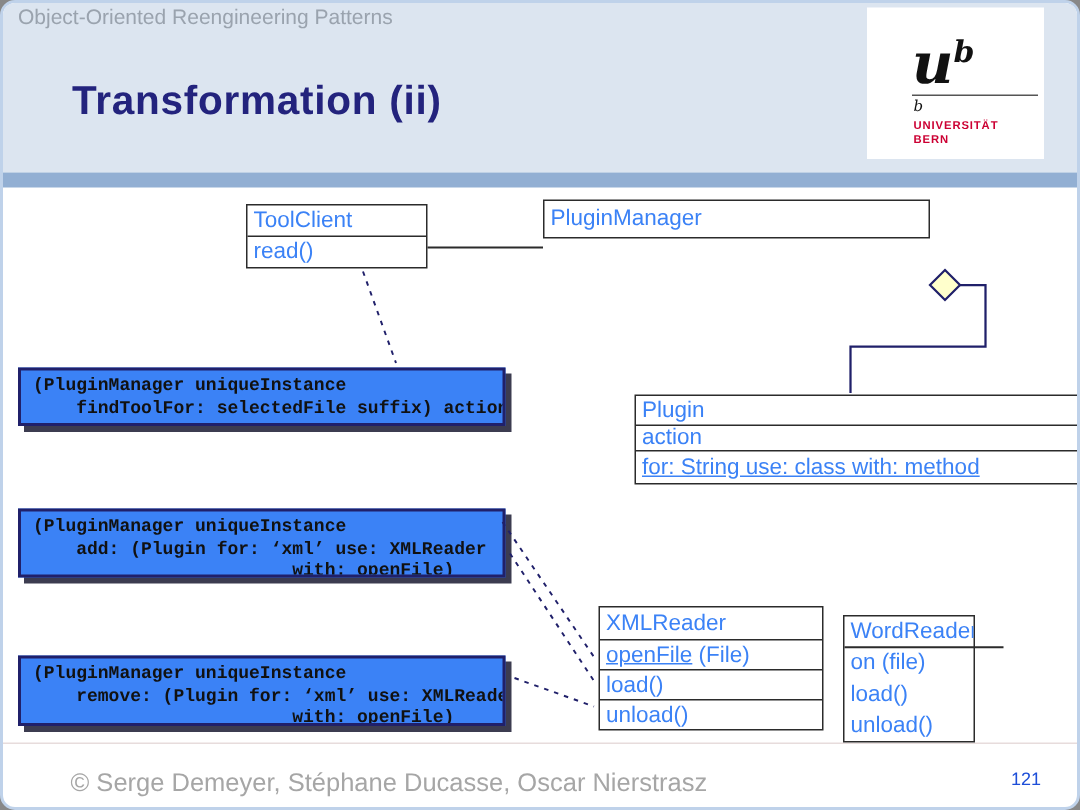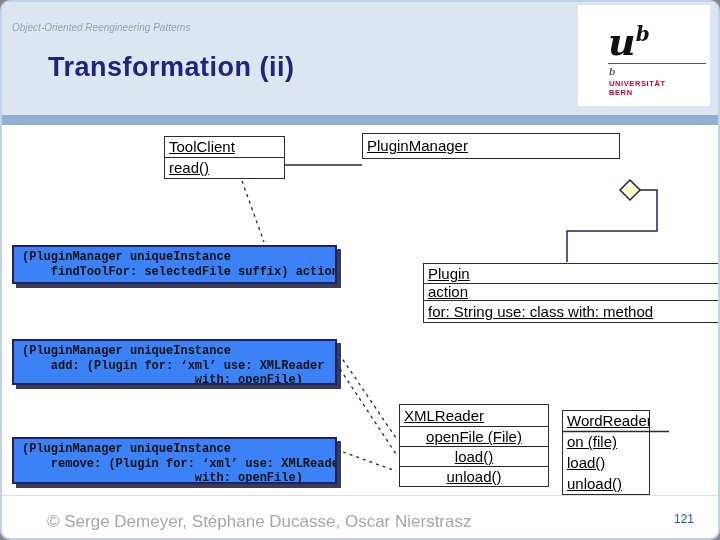--- a/index.html
+++ b/index.html
@@ -1,50 +1,50 @@
 <!DOCTYPE html>
 <html><head>
 <meta charset="utf-8">
 <style>
   html,body{margin:0;padding:0;background:#888;}
   .slide{position:relative;width:720px;height:540px;background:#ffffff;box-sizing:border-box;
          border:2px solid #bfd2ea;border-radius:10px;overflow:hidden;
          font-family:"Liberation Sans",sans-serif;}
   
   .header{position:absolute;top:0;left:0;right:0;height:113px;background:#dce5f0;}
-  .header-label{position:absolute;top:20px;left:10px;font-size:10px;color:#9aa3ae;font-style:italic;}
+  .header-label{position:absolute;top:1px;left:10px;font-size:14px;color:#9aa3ae;}
   .page-title{position:absolute;top:50px;left:46px;font-size:27px;font-weight:bold;color:#23237d;letter-spacing:0.5px;}
   .bar{position:absolute;top:113px;left:0;right:0;height:10px;background:#92afd3;}
   
-  .logo{position:absolute;top:3px;left:576px;width:132px;height:101px;background:#ffffff;}
+  .logo{position:absolute;top:3px;left:576px;width:118px;height:101px;background:#ffffff;}
   .logo-u{position:absolute;top:10px;left:30px;font-family:"DejaVu Serif",serif;font-style:italic;font-weight:bold;font-size:38px;color:#111;line-height:38px;}
   .logo-u sup{font-size:20px;vertical-align:14px;}
   .logo-line{position:absolute;top:58px;left:30px;right:4px;height:1px;background:#555;}
   .logo-seal{position:absolute;top:61px;left:31px;font-family:"DejaVu Serif",serif;font-style:italic;font-size:10px;color:#111;}
   .logo-uni{position:absolute;top:74px;left:31px;font-size:7.5px;font-weight:bold;letter-spacing:0.6px;color:#cc0033;}
   .logo-bern{position:absolute;top:83px;left:31px;font-size:7.5px;font-weight:bold;letter-spacing:0.6px;color:#cc0033;}
   
   .uml{position:absolute;background:#fff;border:1.5px solid #2b2b2b;box-sizing:border-box;
-       color:#000000;font-size:15px;z-index:2;text-decoration:underline;}
+       color:#3b82f6;font-size:15px;z-index:2;}
   .uml .cmp{padding:0 4px;white-space:nowrap;overflow:hidden;}
   .uml .cmp + .cmp{border-top:1.5px solid #2b2b2b;}
   .uml .cmp.no-top{border-top:none;}
   .u{text-decoration:underline;}
   #toolclient{left:162px;top:134px;width:121px;}
   #toolclient .cmp{line-height:20px;}
   #pluginmanager{left:360px;top:131px;width:258px;}
   #pluginmanager .cmp-title{line-height:24px;}
   #pluginmanager .cmp-body div{line-height:19px;}
   #plugin{left:421px;top:261px;width:297px;}
   #plugin .cmp-title{line-height:19px;}
   #plugin .cmp-attr{line-height:16px;}
   #plugin .cmp-meth{line-height:21px;}
   #xmlreader{left:397px;top:402px;width:150px;}
   #xmlreader .cmp-title{line-height:21px;}
-  #xmlreader .cmp-m{line-height:19px;text-align:center;}
+  #xmlreader .cmp-m{line-height:19px;}
   #wordreader{left:560px;top:408px;width:88px;}
   #wordreader .cmp-title{line-height:20px;}
   #wordreader .cmp-m{line-height:21px;}
   
   .code{position:absolute;background:#3b82f6;border:2px solid #20206a;box-sizing:border-box;
         box-shadow:4px 4px 0 #3c3c50;font-family:"Liberation Mono","DejaVu Sans Mono",monospace;
         font-weight:bold;font-size:12px;line-height:14.5px;color:#111;
         padding:3px 0 0 8px;overflow:hidden;z-index:3;}
   .code div{white-space:pre;}
   #code-find{left:10px;top:243px;width:325px;height:39px;}

